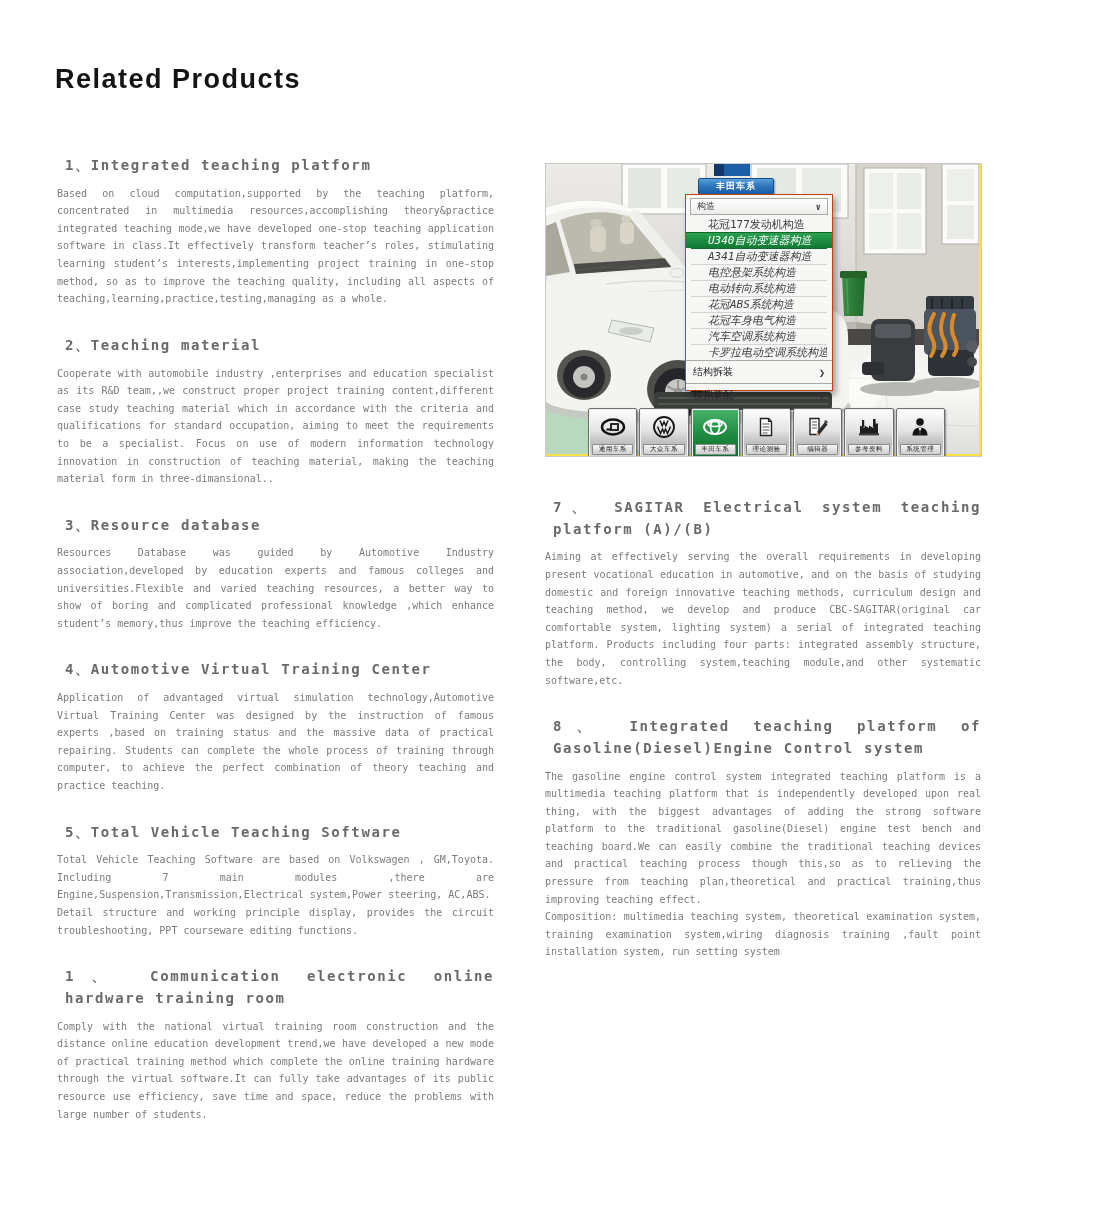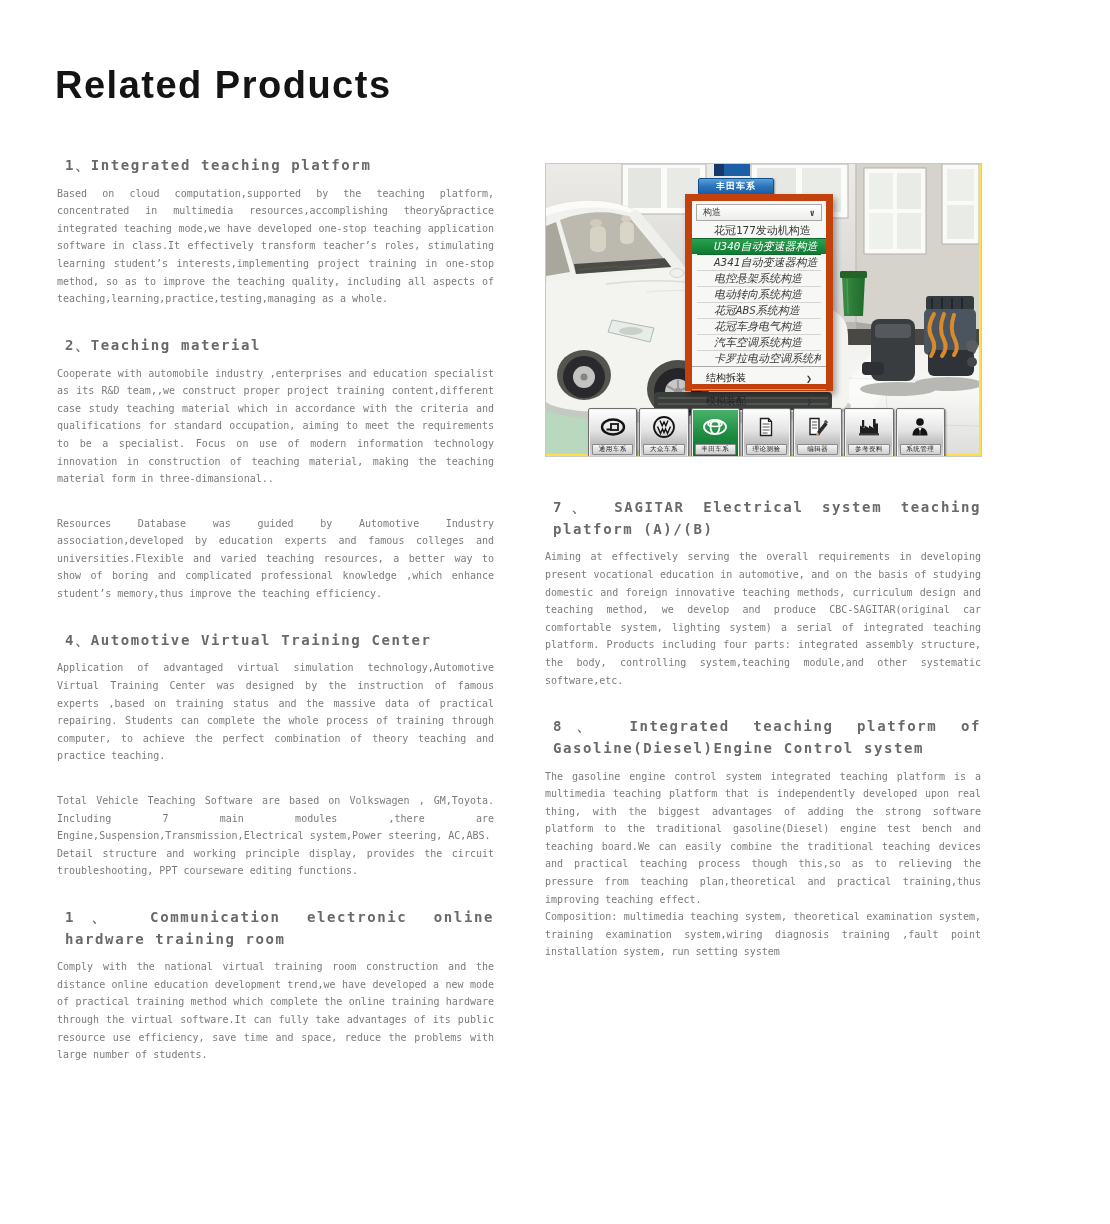--- a/index.html
+++ b/index.html
@@ -2,21 +2,21 @@
 <html><head>
 <meta charset="utf-8">
 <style>
   html,body{margin:0;padding:0;}
   body{
     width:1110px;height:1224px;position:relative;background:#ffffff;
     font-family:"DejaVu Sans Mono",monospace;overflow:hidden;
   }
   .page-title{
     position:absolute;left:55px;top:64px;margin:0;
-    font-family:"Liberation Sans",sans-serif;font-weight:bold;font-size:38px;
+    font-family:"Liberation Sans",sans-serif;font-weight:bold;font-size:27px;
     letter-spacing:1.5px;color:#141414;
   }
   .col-left{position:absolute;left:57px;top:155px;width:437px;}
   .col-right-text{position:absolute;left:545px;top:497px;width:436px;}
   .section{margin:0 0 27px 0;}
   .sec-heading{
     margin:0 0 8px 8px;font-family:"DejaVu Sans Mono",monospace;
     font-weight:bold;font-size:14px;line-height:1.55;color:#696969;
     letter-spacing:1.6px;text-align:justify;
   }
@@ -35,21 +35,21 @@
   .menu-title{
     position:absolute;left:152px;top:14px;width:76px;height:17px;
     background:linear-gradient(180deg,#57a0da,#2b74ba 50%,#1b5ea6);
     border:1px solid #11508f;border-radius:2px;box-sizing:border-box;
     color:#ffffff;font-size:9px;font-weight:bold;letter-spacing:1px;
     display:flex;align-items:center;justify-content:center;
     box-shadow:1px 1px 2px rgba(0,0,0,.35);
   }
   .menu-panel{
     position:absolute;left:139px;top:30px;width:148px;height:197px;box-sizing:border-box;
-    background:#f7f7f5;border:7px solid #c2410c;box-shadow:3px 4px 6px rgba(0,0,0,.35);
+    background:#f7f7f5;border:1px solid #c2410c;box-shadow:3px 4px 6px rgba(0,0,0,.35);
     display:flex;flex-direction:column;
   }
   .m-header{
     margin:3px 4px 2px 4px;height:17px;flex:none;box-sizing:border-box;
     border:1px solid #a8a8a6;background:linear-gradient(180deg,#ffffff,#ececea);
     display:flex;align-items:center;justify-content:space-between;padding:0 6px;
     font-size:9px;color:#333;cursor:pointer;
   }
   .m-header .chev{font-size:9px;font-weight:bold;color:#444;}
   .m-items{flex:1;margin:0 5px;display:flex;flex-direction:column;}
@@ -59,21 +59,21 @@
   }
   .m-item + .m-item{border-top:1px solid #d4d4d2;font-style:italic;}
   .m-item.selected{
     background:linear-gradient(180deg,#2aa04f,#0f7a33);
     color:#ffffff;margin:0 -5px;padding-left:22px;border-top:1px solid #0d6b2d;
   }
   .m-item.selected + .m-item{border-top:1px solid #0d6b2d;}
   .m-footer{
     flex:none;height:22px;border-top:1px solid #aaaaa8;
     display:flex;align-items:center;justify-content:space-between;
-    padding:0 14px;font-size:10px;color:#222;cursor:pointer;
+    padding:0 7px;font-size:10px;color:#222;cursor:pointer;
   }
   .m-footer .chev{font-size:10px;font-weight:bold;color:#333;}
   
   .toolbar{
     position:absolute;left:42px;top:244px;width:357px;height:50px;
     display:flex;gap:2px;
   }
   .tb-btn{
     flex:1;box-sizing:border-box;border:1px solid #6f6f6f;border-radius:2px;
     background:linear-gradient(180deg,#ffffff,#e3e3e3 45%,#bdbdbd 72%,#d8d8d8);
@@ -97,27 +97,29 @@
 <div class="col-left">
   <div class="section">
     <h2 class="sec-heading">1、Integrated teaching platform</h2>
     <p class="sec-body">Based on cloud computation,supported by the teaching platform, concentrated in multimedia resources,accomplishing theory&amp;practice integrated teaching mode,we have developed one-stop teaching application software in class.It effectively transform teacher’s roles, stimulating learning student’s interests,implementing project training in one-stop method, so as to improve the teaching quality, including all aspects of teaching,learning,practice,testing,managing as a whole.</p>
   </div>
   <div class="section">
     <h2 class="sec-heading">2、Teaching material</h2>
     <p class="sec-body">Cooperate with automobile industry ,enterprises and education specialist as its R&amp;D team,,we construct proper project training content,different case study teaching material which in accordance with the criteria and qualifications for standard occupation, aiming to meet the requirements to be a specialist. Focus on use of modern information technology innovation in construction of teaching material, making the teaching material form in three-dimansional..</p>
   </div>
   <div class="section">
+    <h2 class="sec-heading">3、Resource database</h2>
     <p class="sec-body">Resources Database was guided by Automotive Industry association,developed by education experts and famous colleges and universities.Flexible and varied teaching resources, a better way to show of boring and complicated professional knowledge ,which enhance student’s memory,thus improve the teaching efficiency.</p>
   </div>
   <div class="section">
     <h2 class="sec-heading">4、Automotive Virtual Training Center</h2>
     <p class="sec-body">Application of advantaged virtual simulation technology,Automotive Virtual Training Center was designed by the instruction of famous experts ,based on training status and the massive data of practical repairing. Students can complete the whole process of training through computer, to achieve the perfect combination of theory teaching and practice teaching.</p>
   </div>
   <div class="section">
+    <h2 class="sec-heading">5、Total Vehicle Teaching Software</h2>
     <p class="sec-body">Total Vehicle Teaching Software are based on Volkswagen , GM,Toyota. Including 7 main modules ,there are Engine,Suspension,Transmission,Electrical system,Power steering, AC,ABS.
 Detail structure and working principle display, provides the circuit troubleshooting, PPT courseware editing functions.</p>
   </div>
   <div class="section">
     <h2 class="sec-heading">1、 Communication electronic online hardware training room</h2>
     <p class="sec-body">Comply with the national virtual training room construction and the distance online education development trend,we have developed a new mode of practical training method which complete the online training hardware through the virtual software.It can fully take advantages of its public resource use efficiency, save time and space, reduce the problems with large number of students.</p>
   </div>
 </div>
 
 <div class="shot">

